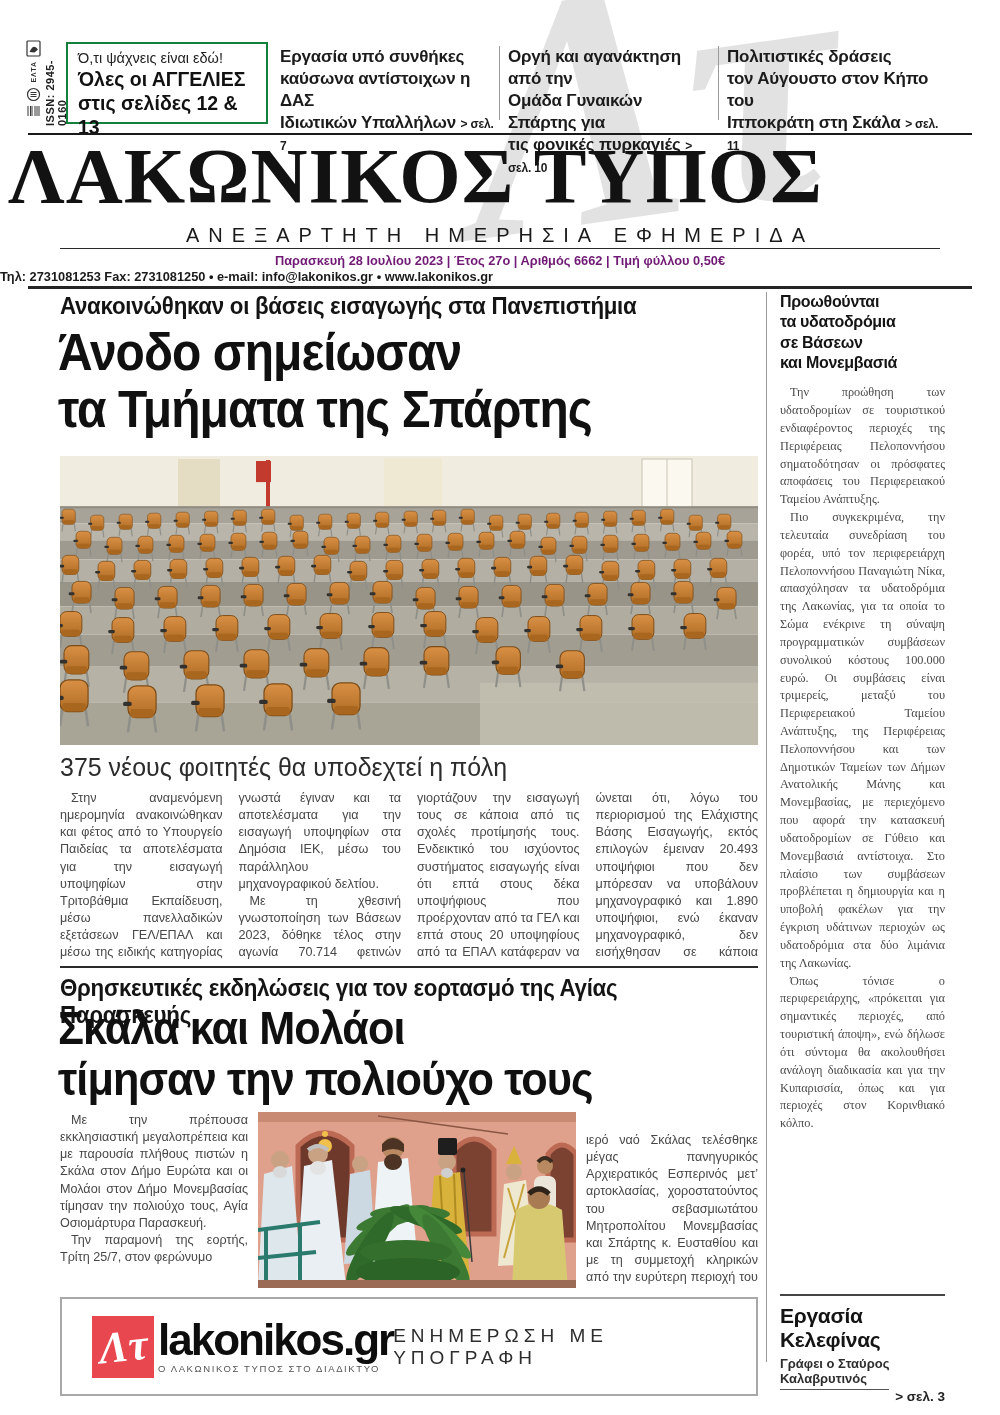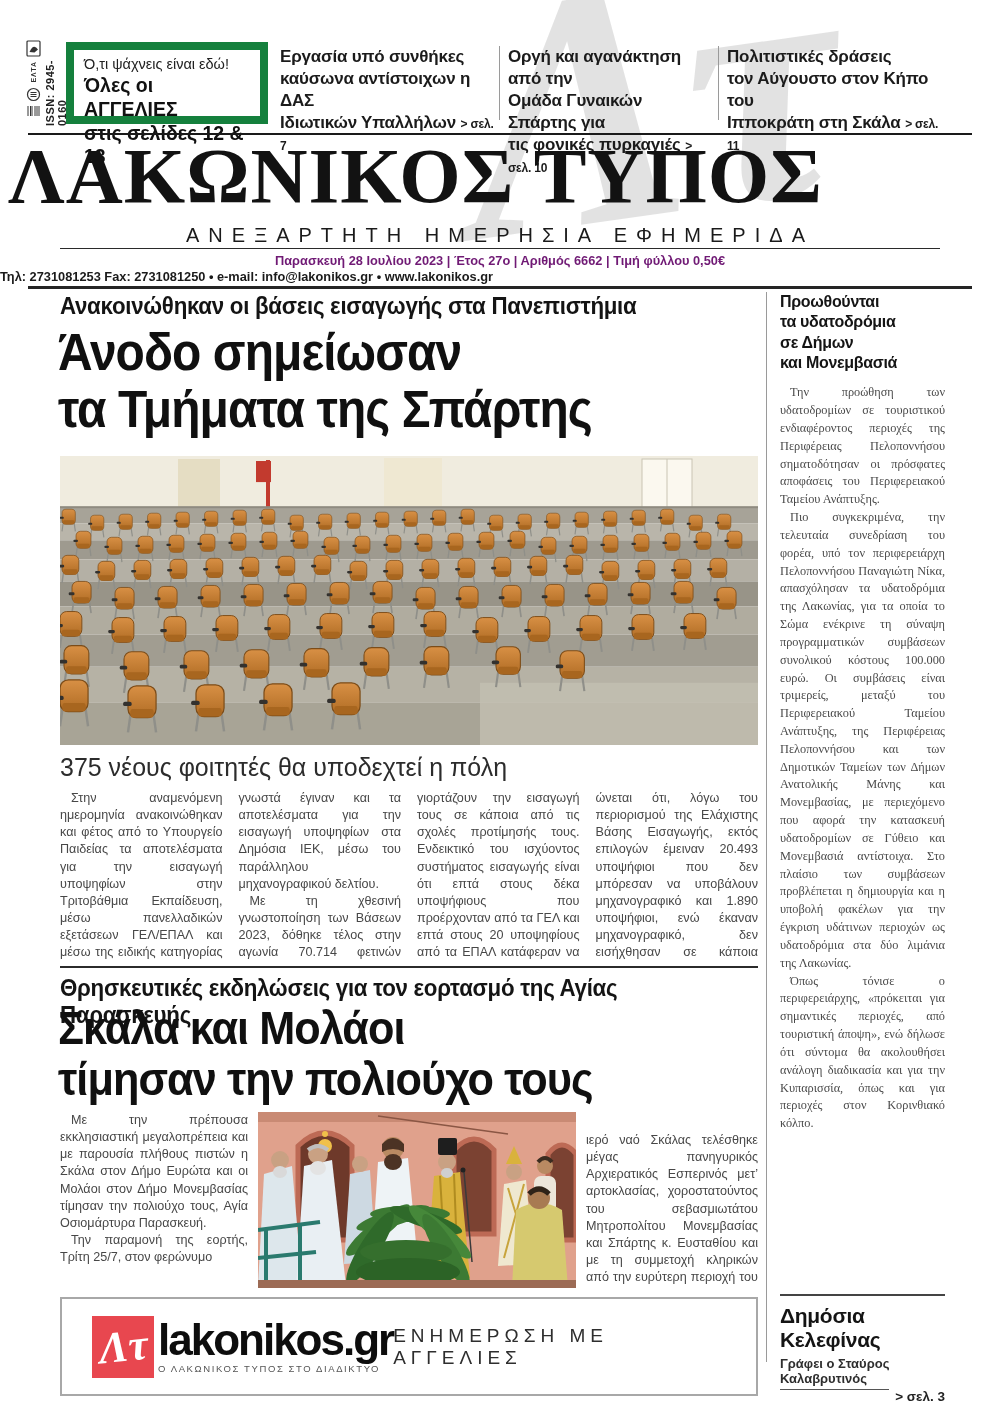--- a/index.html
+++ b/index.html
@@ -12,21 +12,21 @@
     font-family:"Liberation Serif",serif;font-style:italic;font-weight:700;
     font-size:340px;line-height:1;color:#dcdcdc;opacity:.8;transform:rotate(-8deg);}
 
   .abs{position:absolute;z-index:1;}
 
   
   .issn-strip{left:26px;top:40px;height:88px;display:flex;gap:3px;align-items:flex-start;}
   .elta-icons{display:flex;flex-direction:column;align-items:center;gap:4px;}
   .elta-label{font-size:7px;font-weight:700;color:#333;writing-mode:vertical-rl;transform:rotate(180deg);letter-spacing:1px;}
   .issn-text{writing-mode:vertical-rl;transform:rotate(180deg);font-size:11px;font-weight:700;color:#222;letter-spacing:.5px;height:86px;}
-  .ad-box{left:66px;top:42px;width:202px;height:82px;border:8px solid #15803d;padding:6px 10px 4px;background:#fff;}
+  .ad-box{left:66px;top:42px;width:202px;height:82px;border:2px solid #15803d;padding:6px 10px 4px;background:#fff;}
   .ad-line1{font-size:14.5px;font-weight:500;color:#222;margin-bottom:2px;}
   .ad-line2,.ad-line3{font-size:19.5px;font-weight:700;line-height:1.22;color:#111;}
   .teaser{font-size:17px;font-weight:700;line-height:1.3;color:#1b1b1b;letter-spacing:-.2px;}
   .teaser .pref{font-size:12px;font-weight:700;}
   .t1{left:280px;top:46px;width:214px;}
   .t2{left:508px;top:46px;width:206px;}
   .t3{left:727px;top:46px;width:218px;}
   .vrule{width:1px;background:#9a9a9a;}
   .vr1{left:499px;top:46px;height:74px;}
   .vr2{left:718px;top:46px;height:74px;}
@@ -406,41 +406,41 @@
   </div>
 
   <div class="abs banner">
     <div class="logo-sq">
       <span class="logo-glyph">Λτ</span>
     </div>
     <div class="logo-block">
       <div class="logo-domain">lakonikos.gr</div>
       <div class="logo-tag">Ο ΛΑΚΩΝΙΚΟΣ ΤΥΠΟΣ ΣΤΟ ΔΙΑΔΙΚΤΥΟ</div>
     </div>
-    <div class="banner-slogan">ΕΝΗΜΕΡΩΣΗ ΜΕ ΑΓΓΕΛΙΕΣ</div>
+    <div class="banner-slogan">ΕΝΗΜΕΡΩΣΗ ΜΕ ΥΠΟΓΡΑΦΗ</div>
   </div>
 
   <div class="abs side-rule"></div>
   <div class="abs sidebar">
     <div class="side-headline">
       <div>Προωθούνται</div>
       <div>τα υδατοδρόμια</div>
-      <div>σε Δήμων</div>
+      <div>σε Βάσεων</div>
       <div>και Μονεμβασιά</div>
     </div>
     <div class="side-body">
       <p>Την προώθηση των υδατοδρομίων σε τουριστικού ενδιαφέροντος περιοχές της Περιφέρειας Πελοποννήσου σηματοδότησαν οι πρόσφατες αποφάσεις του Περιφερειακού Ταμείου Ανάπτυξης.</p>
       <p>Πιο συγκεκριμένα, την τελευταία συνεδρίαση του φορέα, υπό τον περιφερειάρχη Πελοποννήσου Παναγιώτη Νίκα, απασχόλησαν τα υδατοδρόμια της Λακωνίας, για τα οποία το Σώμα ενέκρινε τη σύναψη προγραμματικών συμβάσεων συνολικού κόστους 100.000 ευρώ. Οι συμβάσεις είναι τριμερείς, μεταξύ του Περιφερειακού Ταμείου Ανάπτυξης, της Περιφέρειας Πελοποννήσου και των Δημοτικών Ταμείων των Δήμων Ανατολικής Μάνης και Μονεμβασίας, με περιεχόμενο που αφορά την κατασκευή υδατοδρομίων σε Γύθειο και Μονεμβασιά αντίστοιχα. Στο πλαίσιο των συμβάσεων προβλέπεται η δημιουργία και η υποβολή φακέλων για την έγκριση υδάτινων περιοχών ως υδατοδρόμια στα δύο λιμάνια της Λακωνίας.</p>
       <p>Όπως τόνισε ο περιφερειάρχης, «πρόκειται για σημαντικές περιοχές, από τουριστική άποψη», ενώ δήλωσε ότι σύντομα θα ακολουθήσει ανάλογη διαδικασία και για την Κυπαρισσία, όπως και για περιοχές στον Κορινθιακό κόλπο.</p>
     </div>
   </div>
 
   <div class="abs brief">
     <div class="brief-rule"></div>
-    <div class="brief-title">Δημόσια Κελεφίνας</div>
+    <div class="brief-title">Εργασία Κελεφίνας</div>
     <div class="brief-author">Γράφει ο Σταύρος Καλαβρυτινός</div>
     <div class="brief-pageline">
       <div class="brief-line"></div>
       <span class="brief-page">&gt; σελ. 3</span>
     </div>
   </div>
 
 </div>
 
 </body></html>

